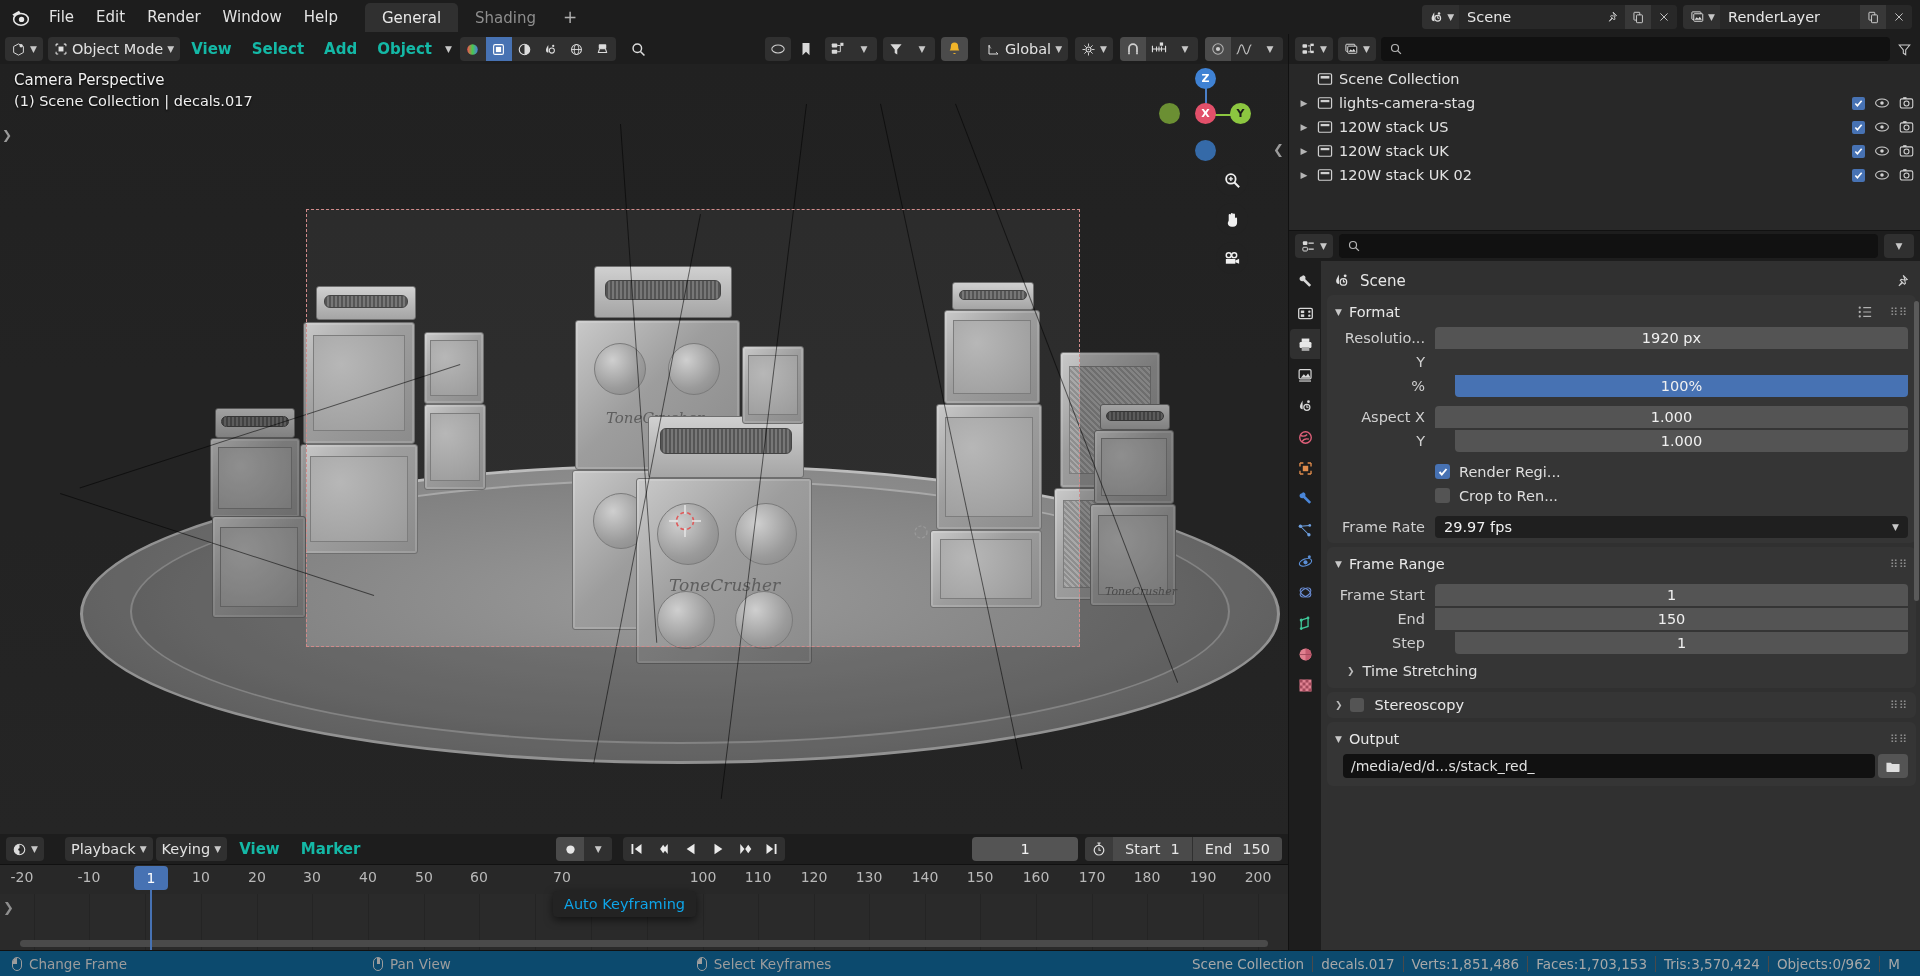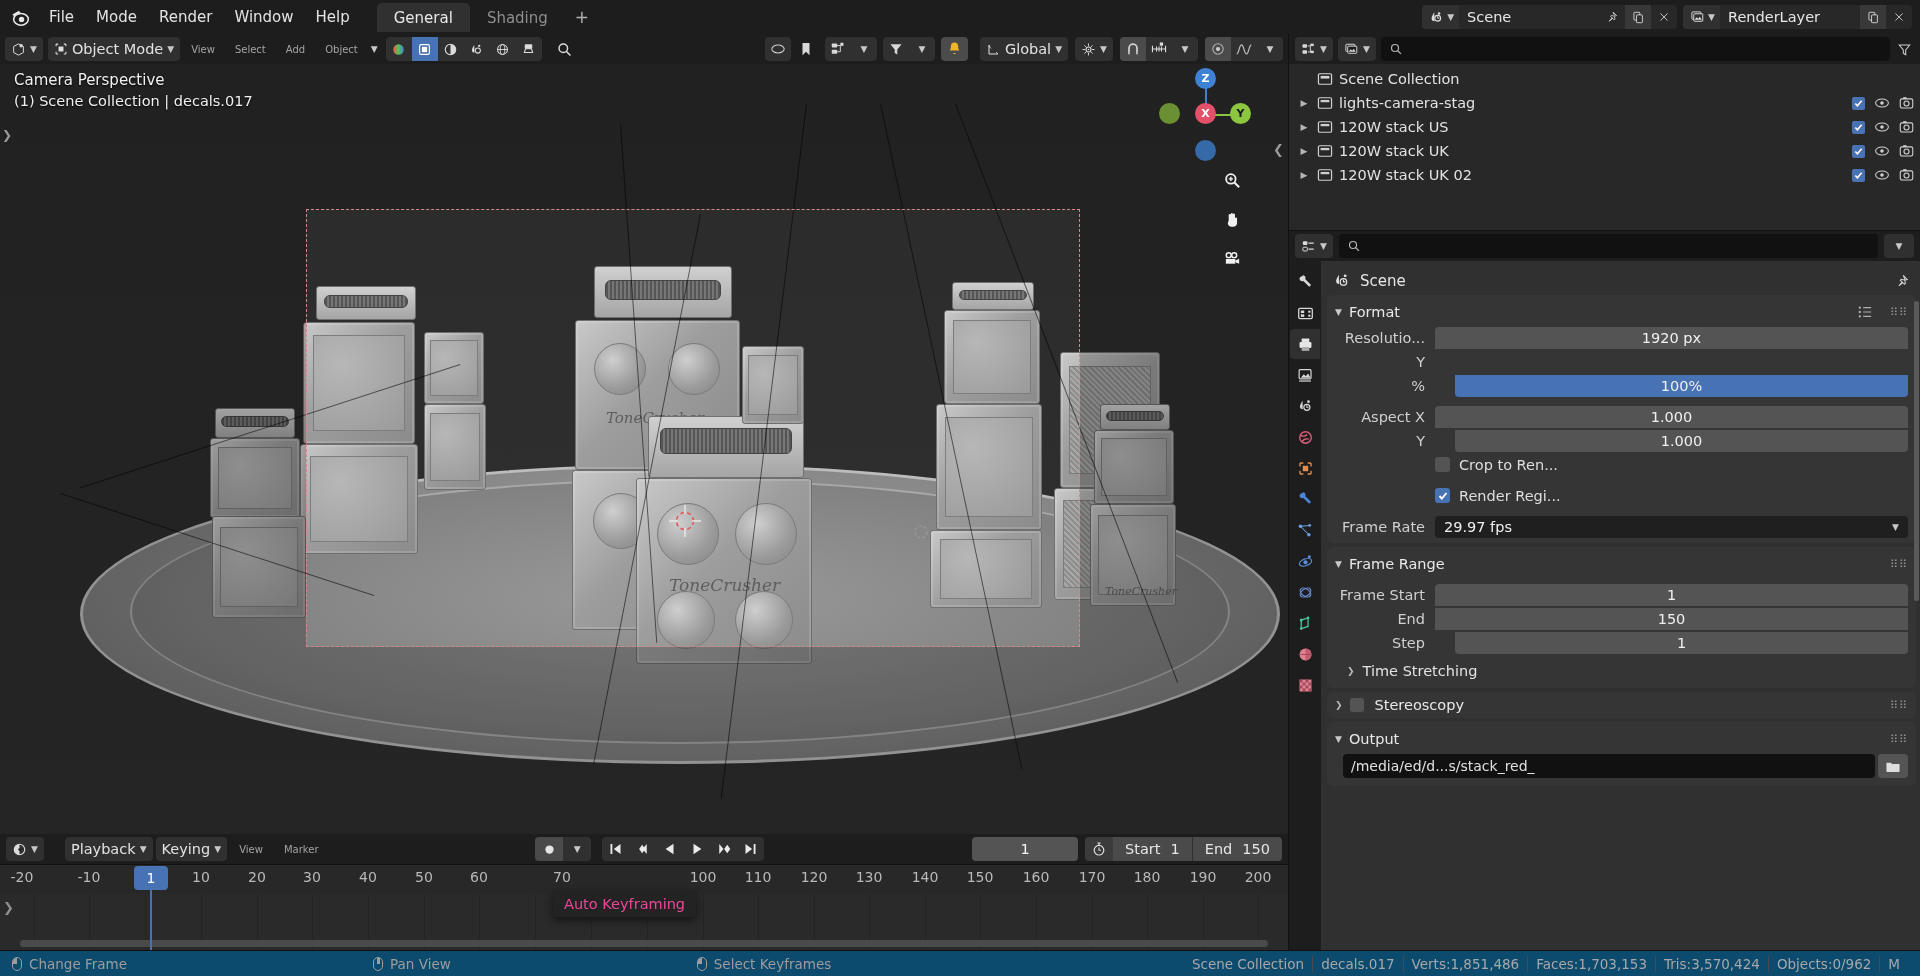--- a/index.html
+++ b/index.html
@@ -32,21 +32,21 @@
   .main{flex:1;display:flex;min-height:0;}
   .left-col{flex:1;display:flex;flex-direction:column;min-width:0;}
   .right-col{width:632px;flex:0 0 632px;display:flex;flex-direction:column;background:#1d1d1d;}
 
   
   .viewport-area{position:relative;flex:1;display:flex;flex-direction:column;min-height:0;}
   .vp-header{height:30px;background:#1d1d1d;display:flex;align-items:center;gap:2px;padding:0 5px;flex:0 0 30px;}
   .hbtn{height:24px;display:flex;align-items:center;gap:4px;padding:0 6px;border-radius:4px;background:#303030;font-size:14.5px;color:#e2e2e2;}
   .hbtn.plain{background:transparent;}
   .hbtn.on{background:#4b4b4b;}
-  .hmenu{padding:3px 9px;font-size:10px;color:#a3a3a3;border-radius:4px;}
+  .hmenu{padding:3px 9px;font-size:15px;color:#14b8a6;border-radius:4px;font-weight:bold;}
   .hgroup{display:flex;align-items:center;background:#303030;border-radius:4px;overflow:hidden;height:24px;}
   .hgroup > .gi{width:26px;height:24px;display:flex;align-items:center;justify-content:center;}
   .hgroup > .gi.act{background:#4772b3;}
   .hgroup > .gi.lit{background:#4b4b4b;}
   .hspacer{flex:1;}
 
   .viewport{position:relative;flex:1;overflow:hidden;background:#2e2e2e;}
   .vp-sky{position:absolute;inset:0;background:linear-gradient(#2b2b2b,#303030);}
   .vp-text{position:absolute;left:14px;top:6px;font-size:15px;color:#f0f0f0;text-shadow:0 1px 2px #000;line-height:21px;pointer-events:none;}
   .vp-text .l2{font-size:14.5px;}
@@ -82,21 +82,21 @@
   .tl-grp{display:flex;align-items:center;background:#303030;border-radius:4px;height:24px;overflow:hidden;}
   .tl-grp .seg{height:24px;display:flex;align-items:center;gap:10px;padding:0 12px;background:#4a4a4a;font-size:14.5px;}
   .tl-grp .ic{width:28px;height:24px;display:flex;align-items:center;justify-content:center;background:#303030;}
   .tl-ruler{height:30px;position:relative;background:#282828;border-top:1px solid #111;}
   .tick{position:absolute;top:4px;font-size:14px;color:#b9b9b9;transform:translateX(-50%);}
   .tl-body{flex:1;position:absolute;left:0;right:0;top:30px;bottom:0;background:#2a2a2a;}
   .tl-wrap{position:relative;flex:1;}
   .gridline{position:absolute;top:0;bottom:0;width:1px;background:#242424;}
   .playhead-lbl{position:absolute;top:2px;height:24px;min-width:34px;background:#4772b3;border-radius:4px;display:flex;align-items:center;justify-content:center;font-size:14px;color:#fff;transform:translateX(-50%);}
   .playhead-line{position:absolute;top:26px;bottom:0;width:2px;background:#4772b3;}
-  .tooltip{position:absolute;background:#232323;color:#ec4899;font-size:14.5px;padding:5px 11px;border-radius:4px;box-shadow:0 3px 9px rgba(0,0,0,.55);}
+  .tooltip{position:absolute;background:#232323;color:#0ea5e9;font-size:14.5px;padding:5px 11px;border-radius:4px;box-shadow:0 3px 9px rgba(0,0,0,.55);}
   .hscroll{position:absolute;left:20px;right:20px;bottom:3px;height:7px;background:#4a4a4a;border-radius:4px;}
   .tl-sidearrow{position:absolute;left:3px;top:36px;color:#8e8e8e;font-size:13px;}
 
   
   .outliner{flex:0 0 196px;display:flex;flex-direction:column;background:#1d1d1d;border-left:1px solid #111;}
   .ol-header{height:30px;display:flex;align-items:center;gap:5px;padding:0 6px;background:#1d1d1d;}
   .ol-search{flex:1;height:24px;background:#111;border-radius:4px;display:flex;align-items:center;padding:0 8px;gap:6px;}
   .ol-body{flex:1;background:#282828;padding-top:3px;overflow:hidden;}
   .ol-row{display:flex;align-items:center;height:24px;padding-left:8px;gap:6px;font-size:14.5px;color:#e2e2e2;position:relative;}
   .ol-row .tri{width:14px;text-align:center;color:#b5b5b5;font-size:9px;}
@@ -154,21 +154,21 @@
 
   <div class="topbar">
     <div class="blender-logo">
       <svg width="22" height="22" viewBox="0 0 24 24">
         <path d="M4 14.5c0-3.6 3.6-6.4 8-6.4s8 2.8 8 6.4-3.6 6.4-8 6.4-8-2.8-8-6.4z" fill="none" stroke="#e8e8e8" stroke-width="1.7"></path>
         <circle cx="12.6" cy="14.6" r="2.9" fill="#e8e8e8"></circle>
         <path d="M2.6 9.2 L9.8 5.2 L11.4 7.6 L4.4 11.3z" fill="#e8e8e8"></path>
       </svg>
     </div>
     <div class="menu-item">File</div>
-    <div class="menu-item">Mode</div>
+    <div class="menu-item">Edit</div>
     <div class="menu-item">Render</div>
     <div class="menu-item">Window</div>
     <div class="menu-item">Help</div>
 
     <div class="wstabs">
       <div class="wstab active">General</div>
       <div class="wstab">Shading</div>
       <div class="wstab-plus">+</div>
     </div>
 
@@ -1074,33 +1074,33 @@
 
               <div class="prow" style="margin-top:8px;">
                 <div class="plabel">Aspect X</div>
                 <div class="pval top">1.000</div>
               </div>
               <div class="prow">
                 <div class="plabel">Y</div>
                 <div class="pval bot">1.000</div>
               </div>
 
-              <div class="pcheckrow">
-                <div class="sp"></div>
-                <div class="pcheck"></div>
-                <div class="pcheck-lbl">Crop to Ren...</div>
-              </div>
               <div class="pcheckrow" style="margin-top:8px;">
                 <div class="sp"></div>
                 <div class="pcheck on">
                   <svg width="10" height="10" viewBox="0 0 10 10">
                       <path d="M1.5 5l2.3 2.6L8.5 2" stroke="#fff" stroke-width="1.9" fill="none"></path>
                     </svg>
                 </div>
                 <div class="pcheck-lbl">Render Regi...</div>
+              </div>
+              <div class="pcheckrow">
+                <div class="sp"></div>
+                <div class="pcheck"></div>
+                <div class="pcheck-lbl">Crop to Ren...</div>
               </div>
 
               <div class="prow" style="margin-top:8px;">
                 <div class="plabel">Frame Rate</div>
                 <div class="pval drop">
                   <span>29.97 fps</span>
                   <span class="chev">▼</span>
                 </div>
               </div>
             </div>

